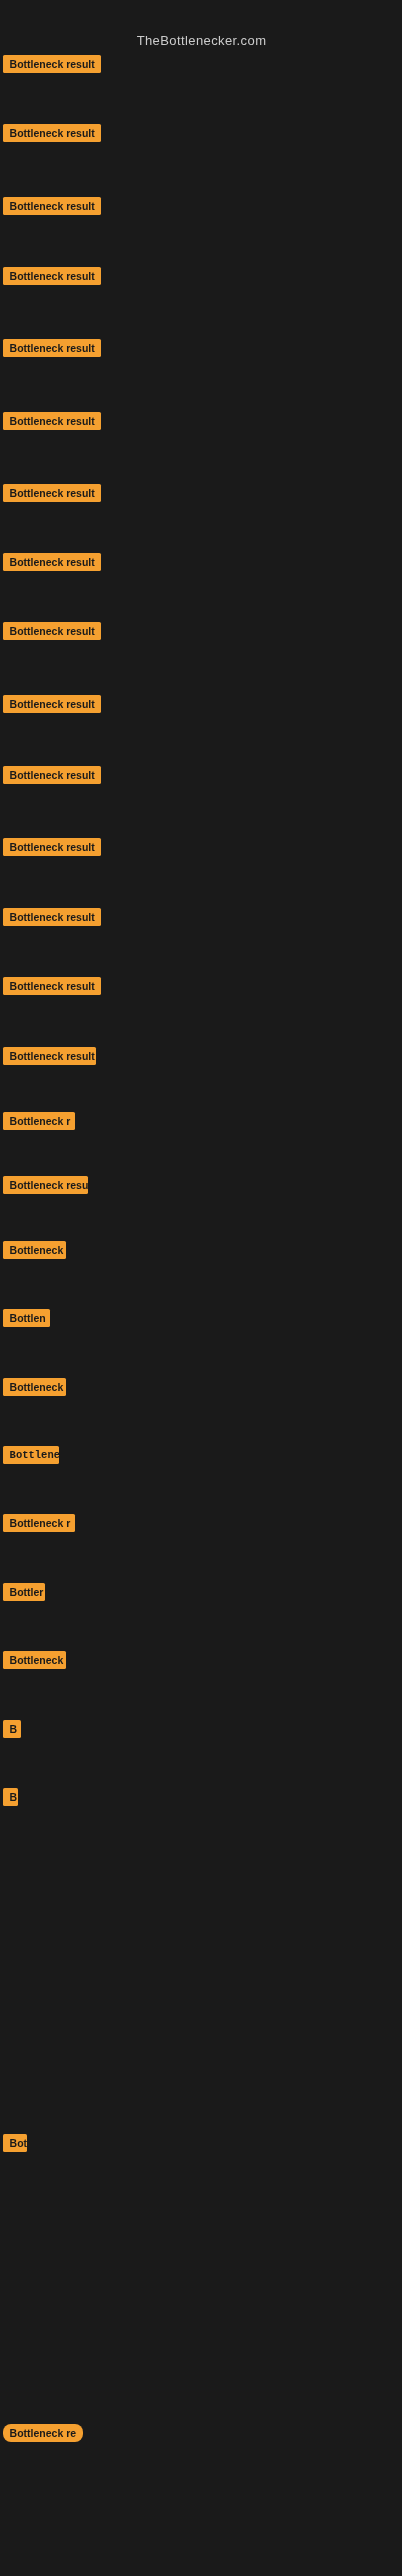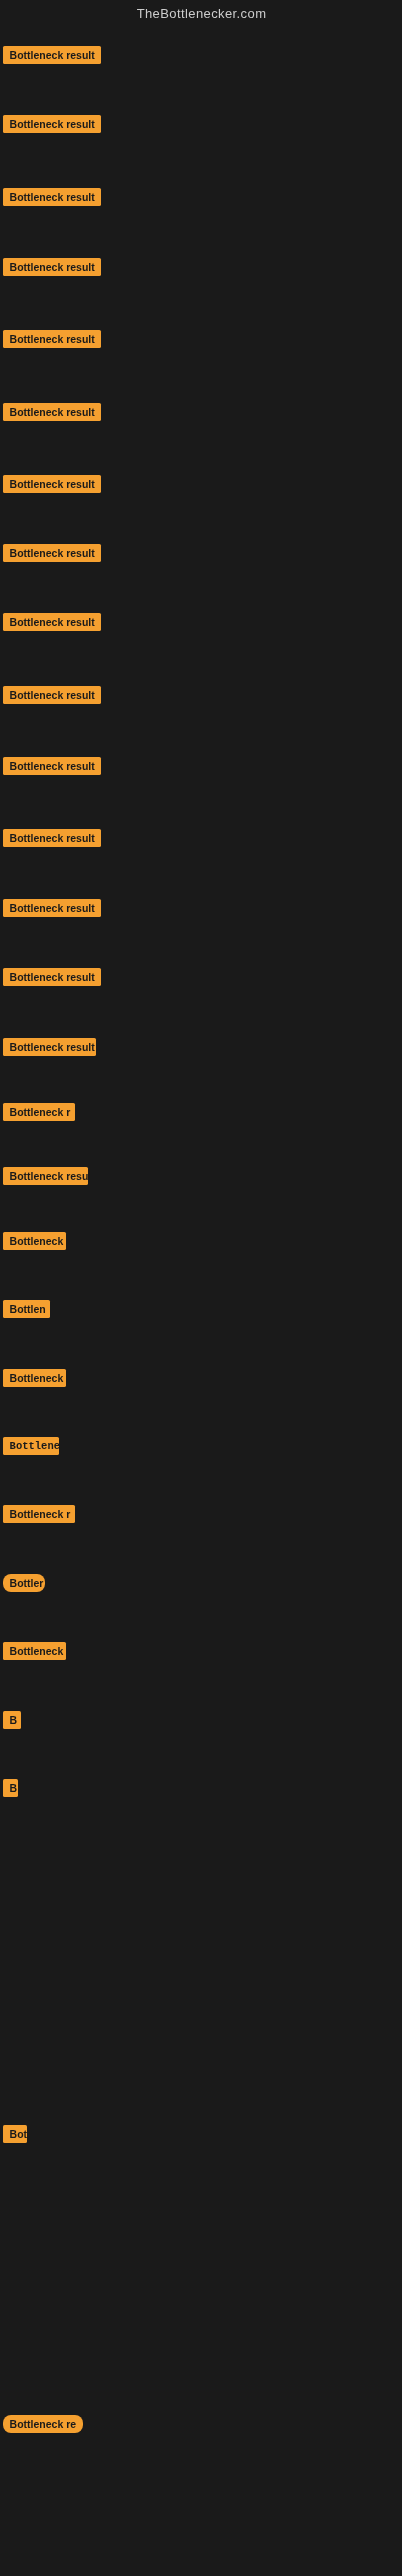--- a/index.html
+++ b/index.html
@@ -13,22 +13,23 @@
       width: 403px;
       min-height: 2576px;
       font-family: Arial, sans-serif;
       position: relative;
     }
 
     .site-title {
       text-align: center;
       color: #cccccc;
       font-size: 13px;
-      padding: 6px 0;
+      padding: 24px 0;
       letter-spacing: 0.4px;
+      margin-top: 9px;
     }
 
     .bottleneck-label {
       display: inline-block;
       background-color: #f5a030;
       color: #1a1a1a;
       font-size: 10.5px;
       font-weight: bold;
       padding: 3.2px 6.4px;
       border-radius: 1.6px;
@@ -57,20 +58,20 @@
     <div style="position: absolute; top: 899px; left: 3.2px;"><span class="bottleneck-label" style="max-width: 113px;">Bottleneck result</span></div>
     <div style="position: absolute; top: 968px; left: 3.2px;"><span class="bottleneck-label" style="max-width: 113px;">Bottleneck result</span></div>
     <div style="position: absolute; top: 1038px; left: 3.2px;"><span class="bottleneck-label" style="max-width: 93px;">Bottleneck result</span></div>
     <div style="position: absolute; top: 1103px; left: 3.2px;"><span class="bottleneck-label" style="max-width: 72px;">Bottleneck r</span></div>
     <div style="position: absolute; top: 1167px; left: 3.2px;"><span class="bottleneck-label" style="max-width: 85px;">Bottleneck resu</span></div>
     <div style="position: absolute; top: 1232px; left: 3.2px;"><span class="bottleneck-label" style="max-width: 63px;">Bottleneck</span></div>
     <div style="position: absolute; top: 1300px; left: 3.2px; text-decoration: underline;"><span class="bottleneck-label" style="max-width: 47px;">Bottlen</span></div>
     <div style="position: absolute; top: 1369px; left: 3.2px;"><span class="bottleneck-label" style="max-width: 63px;">Bottleneck</span></div>
     <div style="position: absolute; top: 1437px; left: 3.2px; font-family: Liberation Mono, monospace;"><span class="bottleneck-label" style="max-width: 56px;">Bottlenec</span></div>
     <div style="position: absolute; top: 1505px; left: 3.2px;"><span class="bottleneck-label" style="max-width: 72px;">Bottleneck r</span></div>
-    <div style="position: absolute; top: 1574px; left: 3.2px;"><span class="bottleneck-label" style="max-width: 42px; border-radius: 8px;">Bottler</span></div>
+    <div style="position: absolute; top: 1574px; left: 3.2px;"><span class="bottleneck-label" style="max-width: 42px;">Bottler</span></div>
     <div style="position: absolute; top: 1642px; left: 3.2px;"><span class="bottleneck-label" style="max-width: 63px;">Bottleneck</span></div>
     <div style="position: absolute; top: 1711px; left: 3.2px;"><span class="bottleneck-label" style="max-width: 17.7px;">B</span></div>
     <div style="position: absolute; top: 1779px; left: 3.2px;"><span class="bottleneck-label" style="max-width: 14.5px;">B</span></div>
     <div style="position: absolute; top: 2125px; left: 3.2px;"><span class="bottleneck-label" style="max-width: 24px;">Bot</span></div>
     <div style="position: absolute; top: 2415px; left: 3.2px;"><span class="bottleneck-label" style="max-width: 81px; border-radius: 8px;">Bottleneck re</span></div>
   </div>
 
 
 </body></html>

